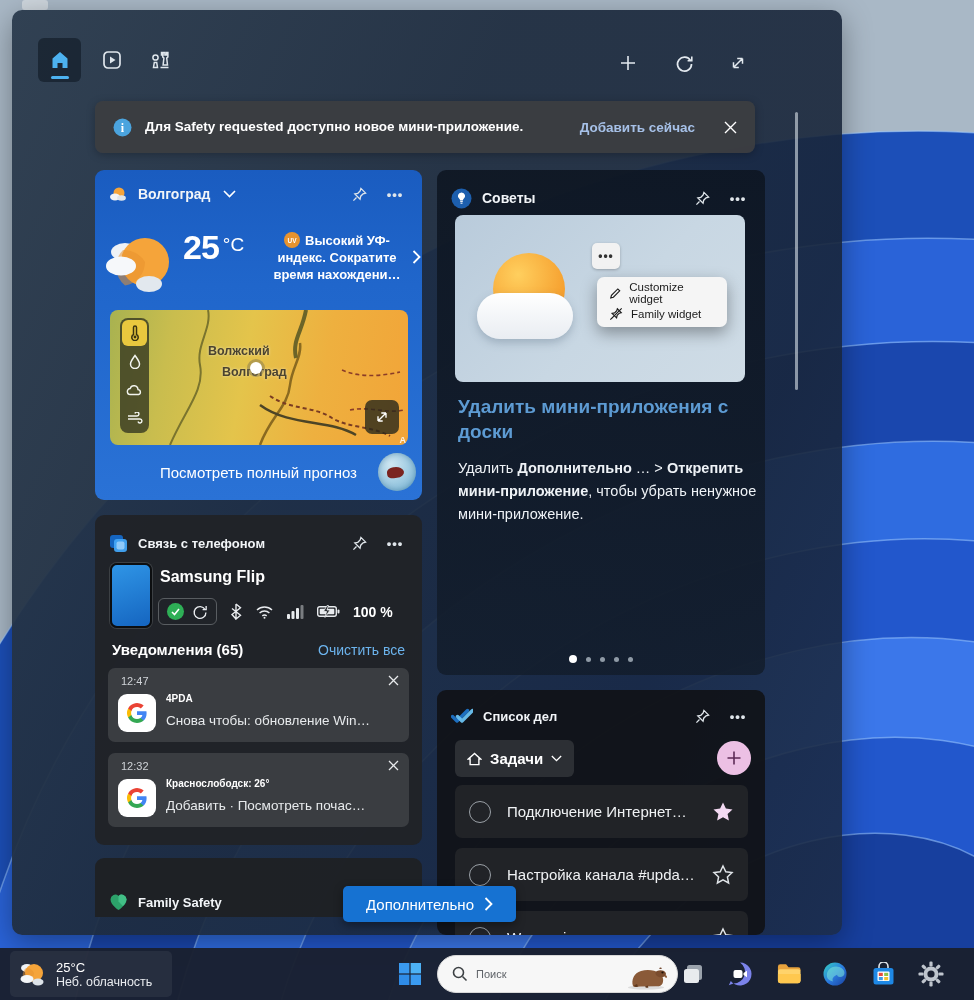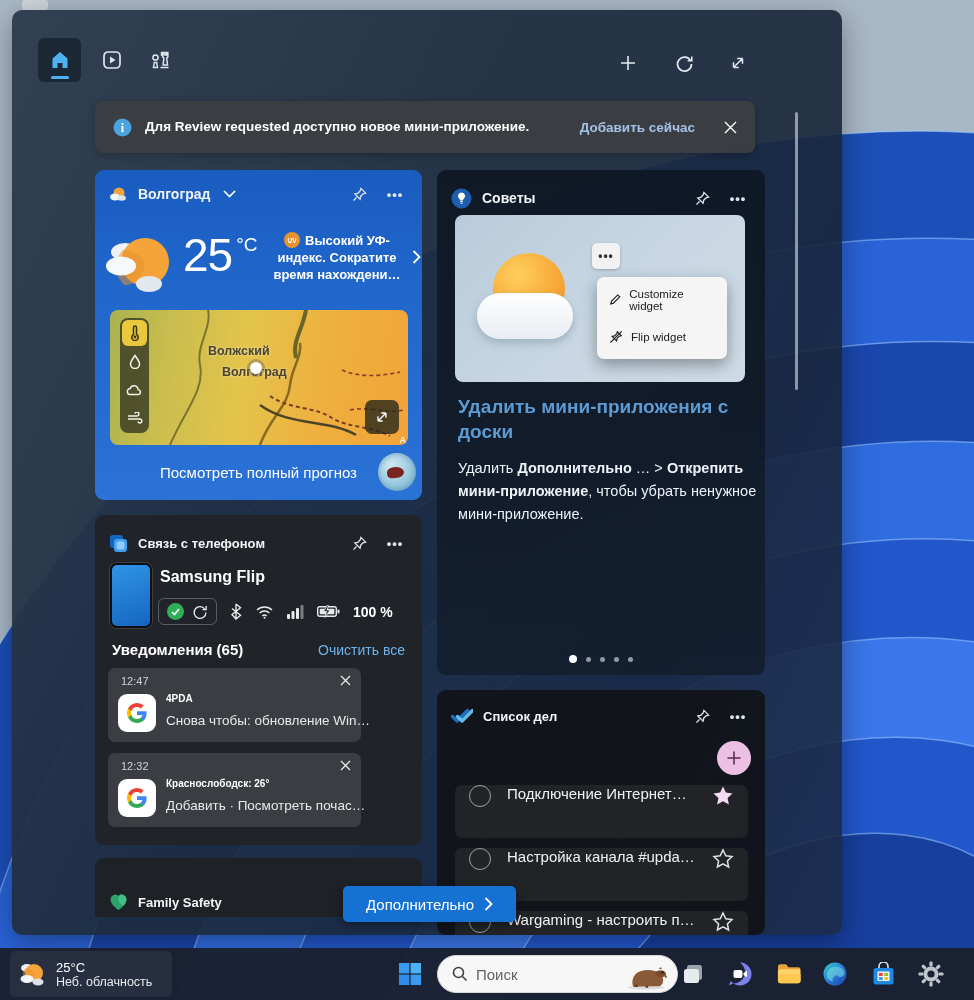--- a/index.html
+++ b/index.html
@@ -25,21 +25,21 @@
   #banner .lnk{color:#a6c1e8;font-size:13.5px;font-weight:700;white-space:nowrap;cursor:pointer}
   
   .widget{position:absolute;border-radius:9px;overflow:hidden}
   .whead{position:absolute;left:0;top:0;right:0;height:40px;display:flex;align-items:center;padding:0 14px;gap:10px}
   .wtitle{font-size:13px;font-weight:700;color:#f2f5f8}
   .hspace{flex:1}
   .hbtn{width:26px;height:22px;display:flex;align-items:center;justify-content:center;color:#dfe5ea;cursor:pointer}
   .dots3{font-size:13px;letter-spacing:1px;color:#dfe5ea;font-weight:700}
   
   #weather{left:83px;top:160px;width:327px;height:330px;background:linear-gradient(180deg,#1a5cc0 0%,#2066cb 35%,#2a72d6 100%)}
-  .temp-big{font-size:46px;font-weight:400;letter-spacing:-1px}
+  .temp-big{font-size:34px;font-weight:700;letter-spacing:-1px}
   .temp-unit{font-size:19px;font-weight:400;margin:6px 0 0 4px}
   .uvblock{font-size:13px;font-weight:700;line-height:17px;text-align:center}
   #map{position:absolute;left:15px;top:140px;width:298px;height:135px;border-radius:8px;overflow:hidden;
     background:linear-gradient(100deg,#a8b250 0%,#c9bd4e 20%,#e4c44b 45%,#eeb03f 70%,#f2a438 100%)}
   .maprail{position:absolute;left:10px;top:8px;width:29px;height:115px;background:rgba(56,58,34,.82);border-radius:8px;
     display:flex;flex-direction:column;align-items:center;justify-content:space-between;padding:2px 0}
   .railcell{width:25px;height:26px;border-radius:6px;display:flex;align-items:center;justify-content:center;color:#f2f4ee}
   .railcell.active{background:#e9c83e;color:#3a3410}
   .maplabel{position:absolute;font-size:12.5px;font-weight:700;color:#4a4330;text-shadow:0 0 3px rgba(255,255,255,.55)}
   .mapdot{position:absolute;width:12px;height:12px;border-radius:50%;background:#fff;box-shadow:0 0 0 3px rgba(120,110,80,.45)}
@@ -52,69 +52,69 @@
   .globe i{position:absolute;left:9px;top:14px;width:17px;height:11px;background:#7a2420;border-radius:45% 60% 50% 40%;transform:rotate(-8deg)}
   
   #tips{left:425px;top:160px;width:328px;height:505px;background:linear-gradient(180deg,rgba(13,21,33,.88),rgba(18,28,42,.82))}
   .tipscard{position:absolute;left:18px;top:45px;width:290px;height:167px;border-radius:8px;
     background:linear-gradient(135deg,#b9cbdb 0%,#c8d7e3 55%,#cfdce6 100%)}
   .tipsun{position:absolute;left:38px;top:38px;width:72px;height:72px;border-radius:50%;
     background:radial-gradient(circle at 35% 30%,#ffcf5e,#f59d2c 75%)}
   .tipcloud{position:absolute;left:22px;top:78px;width:96px;height:46px;border-radius:26px;background:linear-gradient(180deg,#ffffff,#e9edf2);box-shadow:0 4px 8px rgba(90,110,130,.35)}
   .tipmore{position:absolute;left:137px;top:28px;width:28px;height:26px;border-radius:5px;background:#f2f2f2;color:#333;
     display:flex;align-items:center;justify-content:center;font-weight:700;letter-spacing:1px;font-size:12px;box-shadow:0 1px 3px rgba(0,0,0,.25);cursor:pointer}
-  .tipmenu{position:absolute;left:142px;top:62px;width:130px;height:82px;border-radius:7px;background:#f5f5f5;
+  .tipmenu{position:absolute;left:142px;top:62px;width:130px;height:50px;border-radius:7px;background:#f5f5f5;
     box-shadow:0 6px 16px rgba(0,0,0,.35);padding:4px;display:flex;flex-direction:column}
   .tipmenu .mi{flex:1;display:flex;align-items:center;gap:8px;padding:0 8px;border-radius:5px;color:#1b1b1b;font-size:11.5px;cursor:pointer}
   .tipshead{position:absolute;left:21px;top:224px;width:295px;font-size:19px;line-height:25px;font-weight:700;color:#5d9bd3}
   .tipsbody{position:absolute;left:21px;top:287px;width:300px;font-size:14.5px;line-height:23px;color:#eef2f6;font-weight:400}
   .tipsbody b{font-weight:700}
   .pagedots{position:absolute;left:0;right:0;bottom:12px;display:flex;justify-content:center;align-items:center;gap:9px}
   .pd{width:5px;height:5px;border-radius:50%;background:#8f9aa6;cursor:pointer}
   .pd.on{width:8px;height:8px;background:#fff}
   
   #phone{left:83px;top:505px;width:327px;height:330px;background:rgba(33,35,39,.95)}
   .phoneimg{position:absolute;left:15px;top:48px;width:42px;height:65px;border-radius:7px;
     background:linear-gradient(160deg,#2f95e6,#1565c0);border:2px solid #0c0e10;box-shadow:0 0 0 1px #3c4044}
   .devname{position:absolute;left:65px;top:53px;font-size:16px;font-weight:700}
   .statusrow{position:absolute;left:63px;top:83px;display:flex;align-items:center;gap:13px}
   .statuspill{display:flex;align-items:center;gap:8px;border:1px solid #595d61;border-radius:6px;padding:4px 8px}
   .gcheck{width:17px;height:17px;border-radius:50%;background:#2eaf56;display:flex;align-items:center;justify-content:center}
   .batt{font-size:14px;font-weight:700}
   .notifhdr{position:absolute;left:17px;top:126px;font-size:15px;font-weight:700}
   .clearall{position:absolute;right:17px;top:127px;font-size:14px;color:#6cb4ee;cursor:pointer}
-  .ncard{position:absolute;left:13px;width:253px;height:74px;background:#3a3d41;border-radius:7px}
+  .ncard{position:absolute;left:13px;width:301px;height:74px;background:#3a3d41;border-radius:7px}
   .ntime{position:absolute;left:13px;top:7px;font-size:11px;color:#cfd3d7}
   .nx{position:absolute;right:10px;top:7px;color:#e8eaec;cursor:pointer}
   .gicon{position:absolute;left:10px;top:26px;width:38px;height:38px;background:#fff;border-radius:9px;display:flex;align-items:center;justify-content:center}
   .ntitle{position:absolute;left:58px;top:25px;font-size:10px;font-weight:700}
   .ntext{position:absolute;left:58px;top:45px;font-size:13.5px;color:#e7eaec;white-space:nowrap}
   
   #family{left:83px;top:848px;width:327px;height:59px;background:rgba(31,33,36,.95);border-radius:9px 9px 0 0}
   
   #coach{position:absolute;left:331px;top:876px;width:173px;height:36px;background:#1672d2;border-radius:5px;z-index:5;
     display:flex;align-items:center;justify-content:center;gap:10px;font-size:15px;font-weight:400;cursor:pointer;box-shadow:0 3px 10px rgba(0,0,0,.4)}
   
   #todo{left:425px;top:680px;width:328px;height:245px;background:rgba(17,19,24,.94)}
   .listpill{position:absolute;left:18px;top:50px;height:37px;padding:0 12px;background:#2c2f34;border-radius:6px;
     display:flex;align-items:center;gap:8px;font-size:15px;font-weight:700;cursor:pointer}
   .addbtn{position:absolute;right:14px;top:51px;width:34px;height:34px;border-radius:50%;background:#ecc0e4;color:#5d2a56;
     display:flex;align-items:center;justify-content:center;cursor:pointer}
-  .task{position:absolute;left:18px;width:293px;height:53px;background:#212327;border-radius:7px;display:flex;align-items:flex-start;padding:0 14px;gap:16px}
+  .task{position:absolute;left:18px;width:293px;height:53px;background:#212327;border-radius:7px;display:flex;align-items:center;padding:0 14px;gap:16px}
   .tcheck{width:22px;height:22px;border-radius:50%;border:1.6px solid #9aa0a6;flex:none;cursor:pointer}
   .ttext{flex:1;font-size:15px;color:#f0f2f4;white-space:nowrap;overflow:hidden}
   
   #taskbar{position:absolute;left:0;top:948px;width:974px;height:52px;background:rgba(26,32,48,.97);z-index:6}
   #tb-weather{position:absolute;left:10px;top:3px;width:162px;height:46px;border-radius:5px;background:rgba(255,255,255,.06);
     display:flex;align-items:center;gap:8px;padding:0 8px;cursor:pointer}
   #tb-weather .t1{font-size:13px;font-weight:400}
   #tb-weather .t2{font-size:12.5px;color:#e8ebef}
   .tbico{position:absolute;top:13px;width:26px;height:26px;display:flex;align-items:center;justify-content:center;cursor:pointer}
   #search{position:absolute;left:437px;top:7px;width:241px;height:38px;background:#f7f7f7;border:1px solid #d8d8d8;border-radius:19px;display:flex;align-items:center;padding:0 6px 0 14px;gap:8px}
-  #search input{border:0;outline:0;background:transparent;font-size:15px;color:#333;width:110px;font-family:inherit}
+  #search input{border:0;outline:0;background:transparent;font-size:11px;color:#333;width:110px;font-family:inherit}
   #search input::placeholder{color:#5f6368}
 </style>
 </head>
 <body>
 
 <div id="wallpaper">
   <svg width="974" height="1000" viewBox="0 0 974 1000">
     <rect width="974" height="1000" fill="#a9b8c6"></rect>
     <g transform="rotate(-30 820 1040)" stroke="#9ecbff" stroke-opacity="0.55" stroke-width="1.5">
       <ellipse cx="820" cy="1040" rx="990" ry="880" fill="#1c4fb8"></ellipse>
@@ -182,21 +182,21 @@
     </span>
   </div>
 
   <div id="banner">
     <span style="margin:0 13px 0 18px">
       <svg width="19" height="19" viewBox="0 0 19 19">
           <circle cx="9.5" cy="9.5" r="9" fill="#4ba4de"></circle>
       <text x="9.5" y="13.7" text-anchor="middle" font-size="12" font-weight="bold" fill="#fff" font-family="Liberation Serif,serif">i</text>
         </svg>
     </span>
-    <div class="txt"><span>Для </span><b>Review requested</b><span> доступно новое мини-приложение.</span></div>
+    <div class="txt"><span>Для </span><b>Safety requested</b><span> доступно новое мини-приложение.</span></div>
     <div class="hspace"></div>
     <span class="lnk">Добавить сейчас</span>
     <span class="hbtn" style="margin:0 12px 0 22px">
       <svg width="15" height="15" viewBox="0 0 15 15" stroke="#fff" stroke-width="1.4">
           <path d="M2 2l11 11M13 2 2 13"></path>
         </svg>
     </span>
   </div>
 
   <div id="weather" class="widget">
@@ -332,21 +332,21 @@
           <svg width="13" height="13" viewBox="0 0 14 14" fill="none" stroke="#1b1b1b" stroke-width="1.3">
               <path d="m2 12 .8-3L10 1.8l2.2 2.2L5 11.2 2 12Z"></path>
             </svg>
           <span>Customize widget</span>
         </div>
         <div class="mi">
           <svg width="14" height="14" viewBox="0 0 16 16" fill="none" stroke="#1b1b1b" stroke-width="1.3">
               <path d="M9.5 2 14 6.5 11.8 7.1 9.3 9.6 8.7 12.5 3.5 7.3 6.4 6.7 8.9 4.2Z"></path>
               <path d="M1.5 14.5 14.5 1.5M4.8 11.2 2.8 13.2"></path>
             </svg>
-          <span>Flip widget</span>
+          <span>Family widget</span>
         </div>
       </div>
     </div>
     <div class="tipshead">Удалить мини-приложения с доски</div>
     <div class="tipsbody"><span>Удалить </span><b>Дополнительно</b><span> … &gt; </span><b>Открепить мини-приложение</b><span>, чтобы убрать ненужное мини-приложение.</span></div>
     <div class="pagedots">
       <span class="pd on"></span>
       <span class="pd"></span>
       <span class="pd"></span>
       <span class="pd"></span>
@@ -479,20 +479,29 @@
       </span>
       <span class="wtitle">Список дел</span>
       <div class="hspace"></div>
       <span class="hbtn">
         <svg width="15" height="15" viewBox="0 0 16 16" fill="none" stroke="#dfe5ea" stroke-width="1.4">
             <path d="M9.5 1.5 14.5 6.5 11.8 7.3 9.3 9.8 8.6 13 3 7.4 6.2 6.7 8.7 4.2Z"></path>
             <path d="M4.8 11.2 1.5 14.5"></path>
           </svg>
       </span>
       <span class="hbtn dots3">•••</span>
+    </div>
+    <div class="listpill">
+      <svg width="15" height="14" viewBox="0 0 16 15" fill="none" stroke="#fff" stroke-width="1.5">
+          <path d="M8 1.5 1.5 7.5h1.8v6h9.4v-6h1.8Z"></path>
+        </svg>
+      <span>Задачи</span>
+      <svg width="11" height="7" viewBox="0 0 13 8" fill="none" stroke="#fff" stroke-width="1.6">
+          <path d="m1 1 5.5 5.5L12 1"></path>
+        </svg>
     </div>
     <div class="addbtn">
       <svg width="16" height="16" viewBox="0 0 16 16" stroke="currentColor" stroke-width="1.6">
           <path d="M8 1.5v13M1.5 8h13"></path>
         </svg>
     </div>
 
     <div class="task" style="top:95px">
       <span class="tcheck"></span>
       <span class="ttext">Подключение Интернет…</span>

